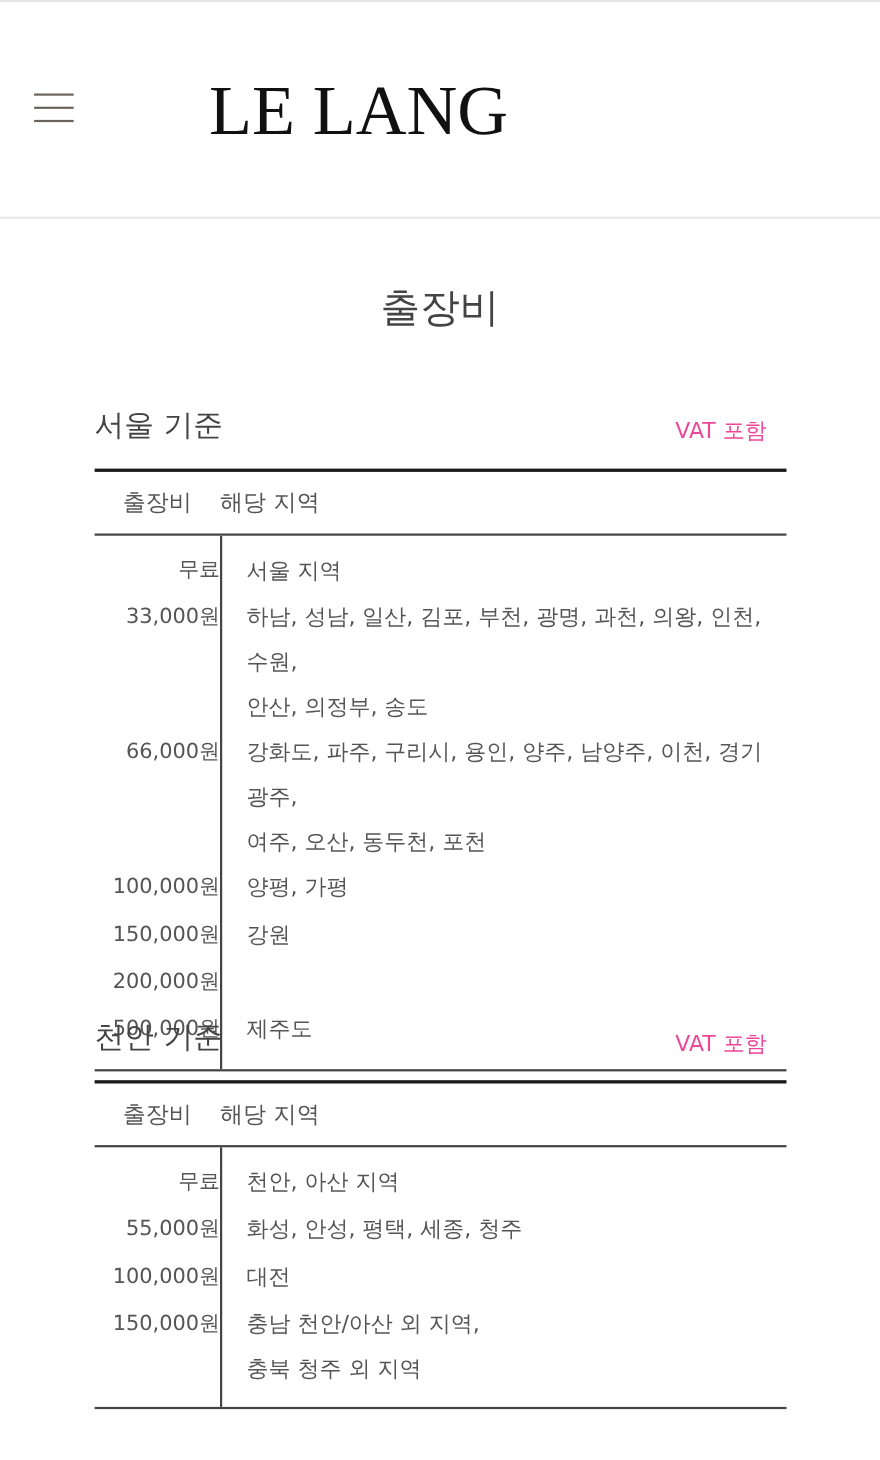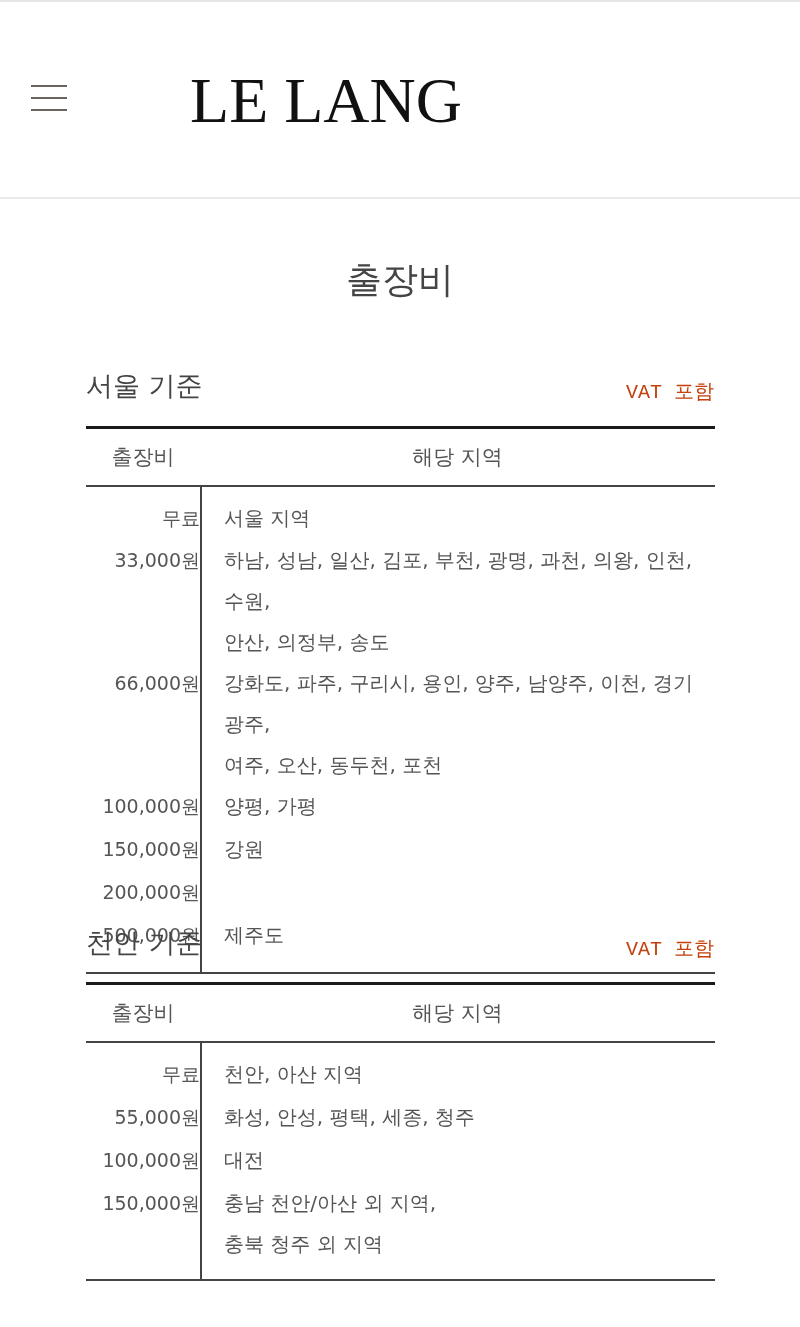--- a/index.html
+++ b/index.html
@@ -9,26 +9,26 @@
   .header { position:absolute; left:0; top:2px; width:800px; height:195px; border-bottom:2px solid #e9e9e9; }
   .menu { position:absolute; left:31px; top:83px; width:36px; height:28px; cursor:pointer; }
   .menu span { position:absolute; left:0; width:36px; height:2px; background:#6b645c; }
   .menu span:nth-child(1){ top:0; } .menu span:nth-child(2){ top:12px; } .menu span:nth-child(3){ top:24px; }
   .logo { position:absolute; left:0; width:652px; top:62px; text-align:center;
           font-family:"Liberation Serif", serif; font-size:64px; color:#111; letter-spacing:0px;
           transform:scaleY(1.0); }
   .page-title { position:absolute; left:0; width:800px; top:256px; text-align:center;
                 font-size:36px; color:#444; font-weight:normal; }
   .sec-title { position:absolute; left:86px; font-size:27px; color:#444; }
-  .vat { position:absolute; right:86px; font-size:20px; color:#c2410c;font-family:Liberation Mono, monospace; }
+  .vat { position:absolute; right:103px; font-size:20px; color:#ec4899; }
   .table { position:absolute; left:86px; width:629px; }
   .rule-thick { height:3px; background:#1a1a1a; }
   .thead { height:56px; position:relative; border-bottom:2px solid #444; }
   .th1 { position:absolute; left:0; width:114px; text-align:center; top:14px; font-size:21px; color:#555; }
-  .th2 { position:absolute; left:114px; right:0; text-align:center; top:14px; font-size:21px; color:#555; }
+  .th2 { position:absolute; left:114px; right:0; top:14px; font-size:21px; color:#555; }
   .tbody { position:relative; border-bottom:2px solid #444; }
   .vline { position:absolute; left:114px; top:0; bottom:0; width:2px; background:#444; }
   .row { display:flex; }
   .cfee { width:114px; flex:none; text-align:right; font-size:19px; color:#555; line-height:41px; }
   .careas { flex:1; padding-left:24px; font-size:20px; color:#555; line-height:41px; }
 </style>
 </head>
 <body>
 
 <div class="topline"></div>

